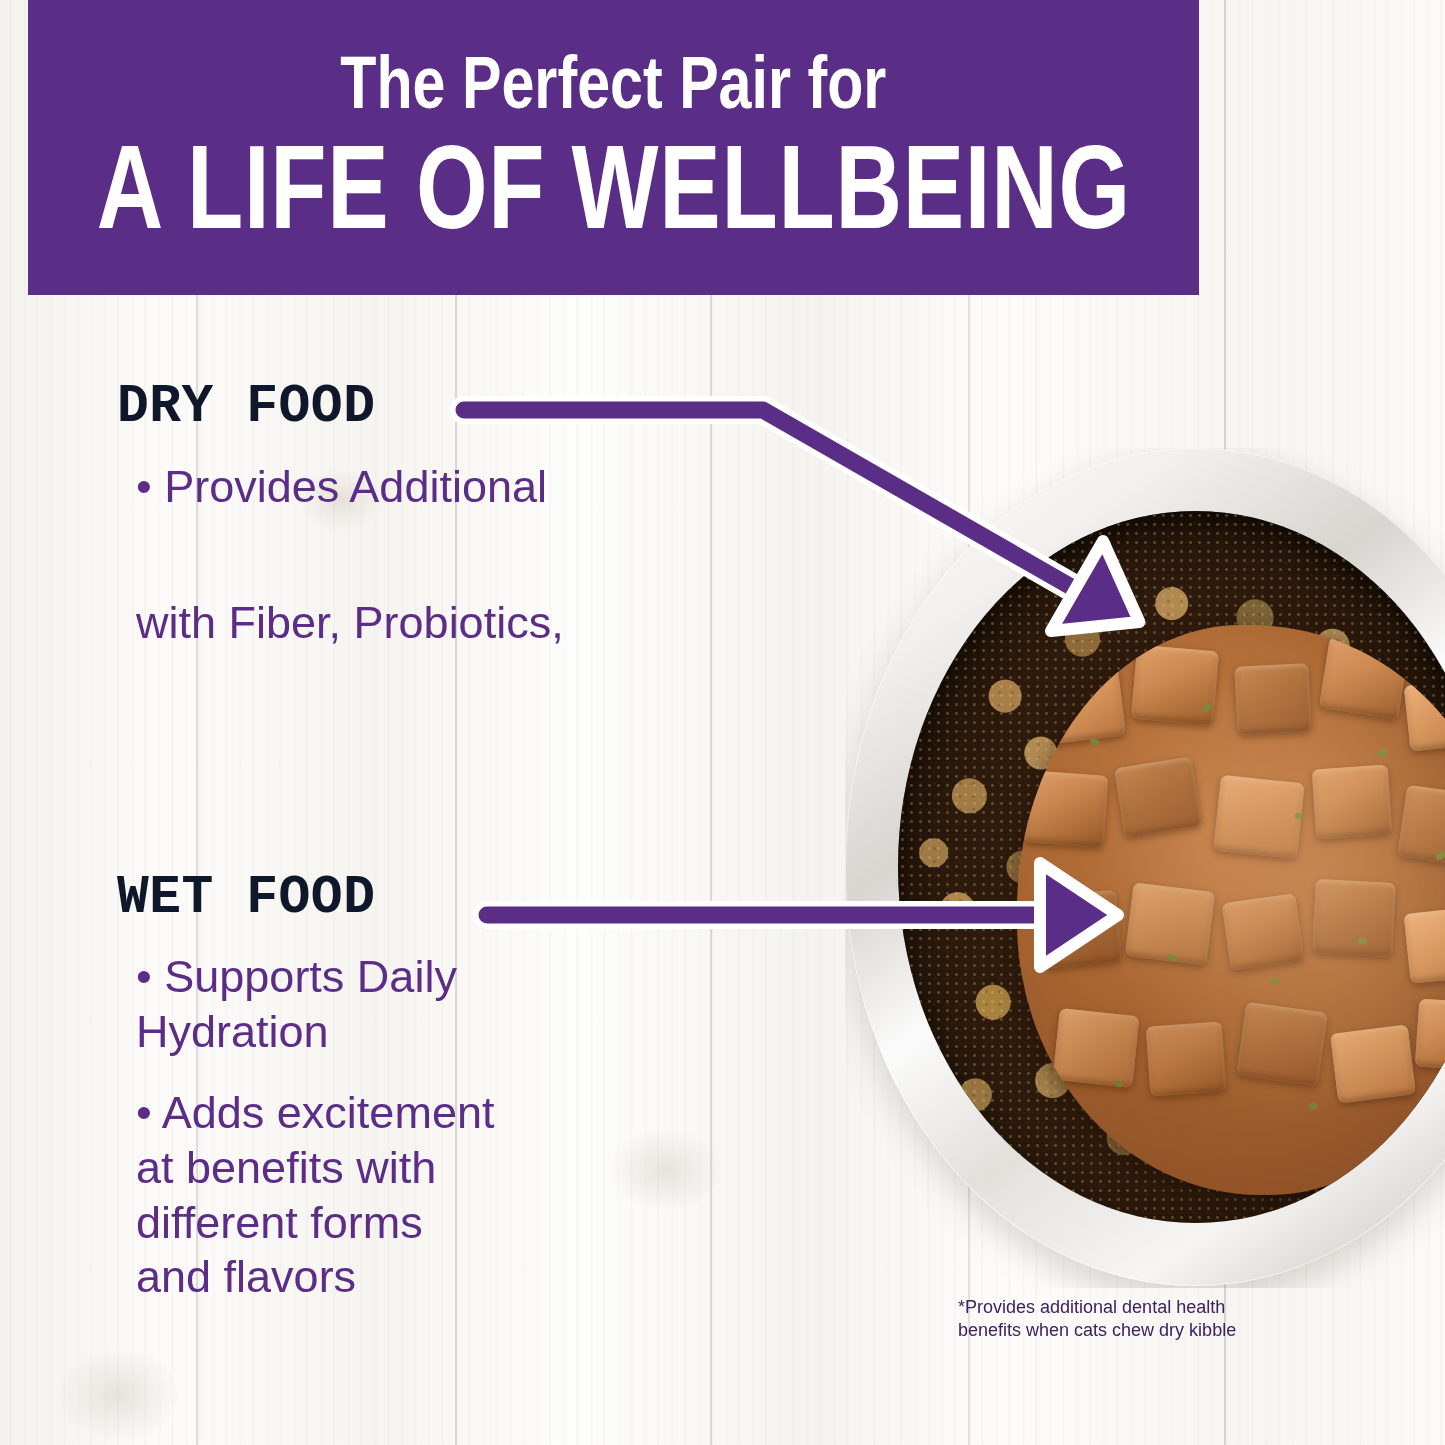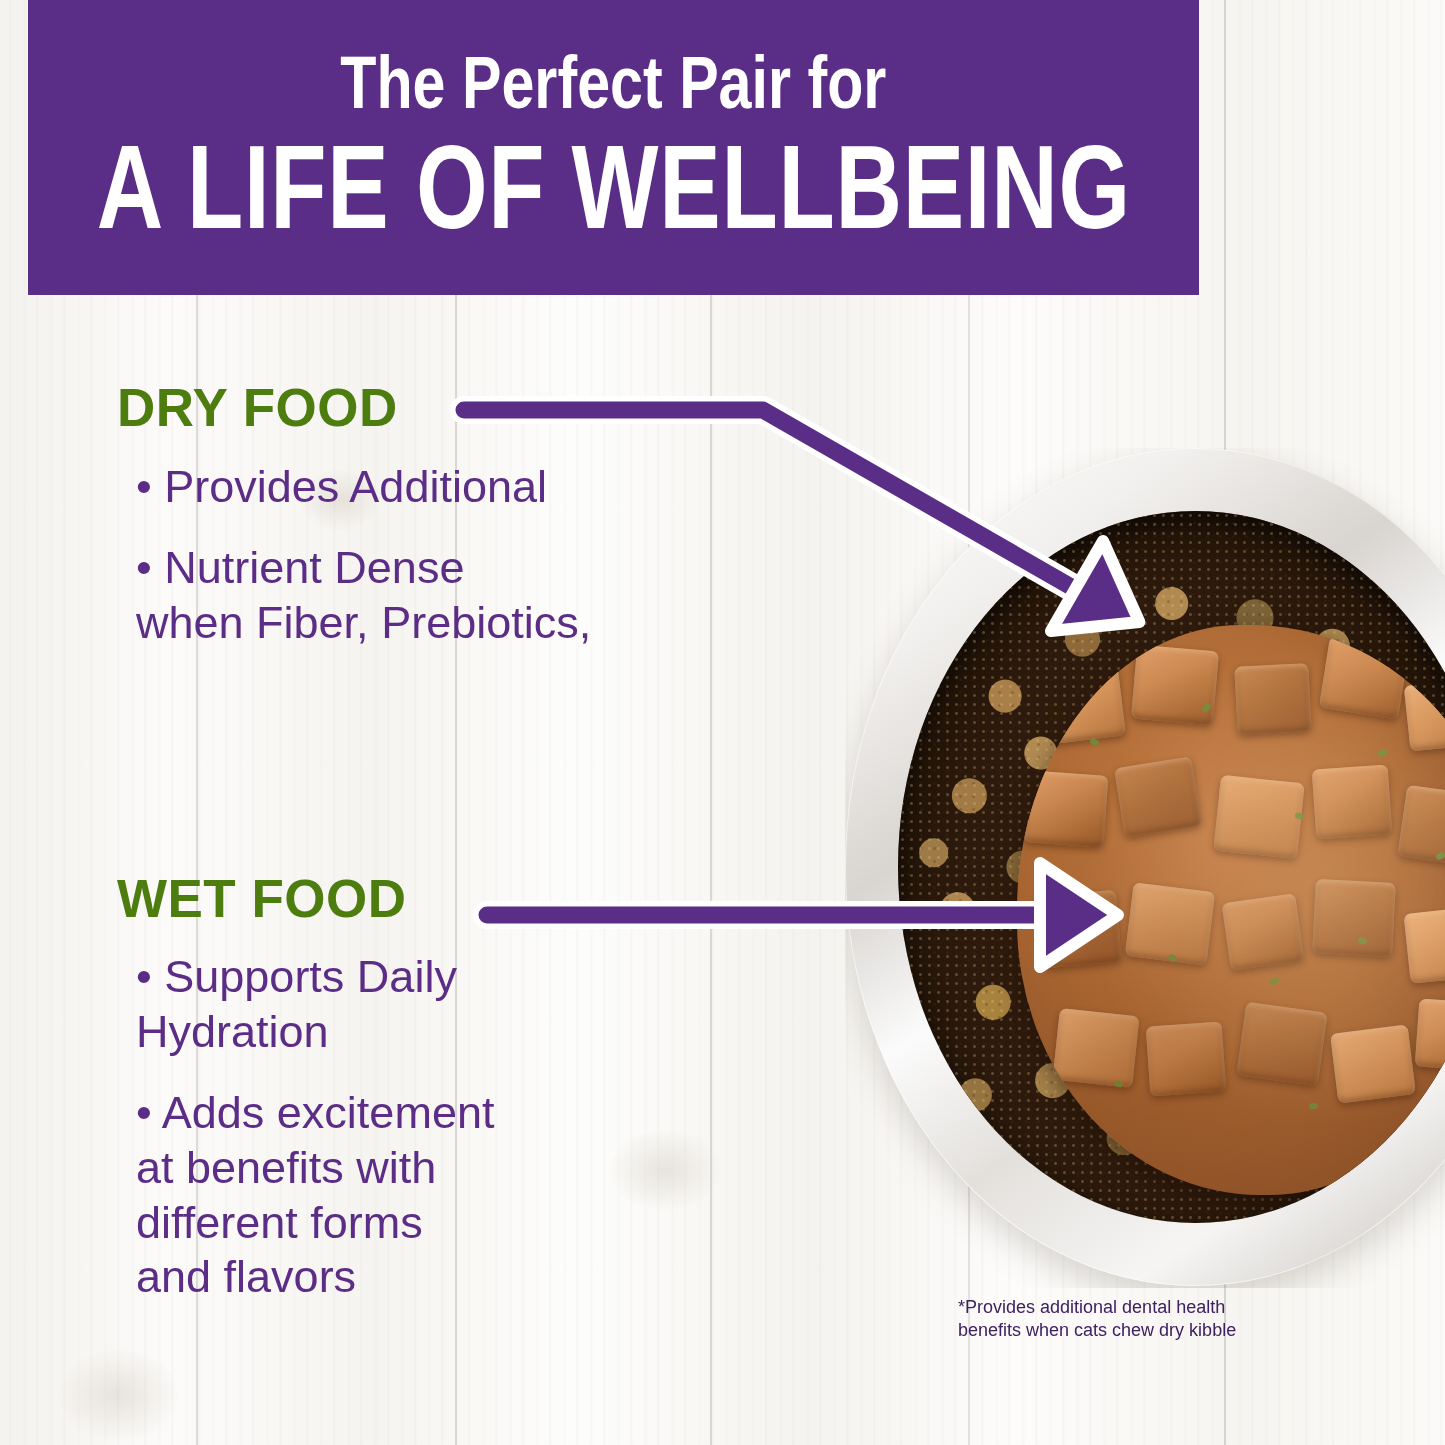--- a/index.html
+++ b/index.html
@@ -217,22 +217,22 @@
     left: 0; top: 0; right: 0; bottom: 0;
     background:
       radial-gradient(ellipse at 62% 46%, rgba(255,216,170,0.22) 0%, rgba(0,0,0,0) 55%),
       radial-gradient(ellipse at 30% 74%, rgba(120,60,20,0.24) 0%, rgba(0,0,0,0) 60%);
     pointer-events: none;
   }
 
   
   .headline {
     position: absolute;
-    color: #4d7c0f;
-    font-family: Liberation Sans, sans-serif;
+    color: #0f172a;
+    font-family: Liberation Mono, monospace;
     font-weight: bold;
     font-size: 53px;
     letter-spacing: 0.5px;
     white-space: nowrap;
   }
   #hd-dry { left: 117px; top: 377px; }
   #hd-wet { left: 117px; top: 868px; }
 
   .bullet-block {
     position: absolute;
@@ -353,22 +353,22 @@
     </g>
   </svg>
 
   <div class="headline" id="hd-dry">DRY FOOD</div>
 
   <div class="bullet-block" id="bl-dry">
     <p>
       <span>• Provides Additional</span><br>
     </p>
     <p>
-      <span>• Nutrient Dense</span><br>
-      <span>when Fiber, Prebiotics,</span><br>
+      <br>
+      <span>with Fiber, Probiotics,</span><br>
     </p>
   </div>
 
   <div class="headline" id="hd-wet">WET FOOD</div>
 
   <div class="bullet-block" id="bl-wet">
     <p>
       <span>• Supports Daily</span><br>
       <span>Hydration</span>
     </p>

